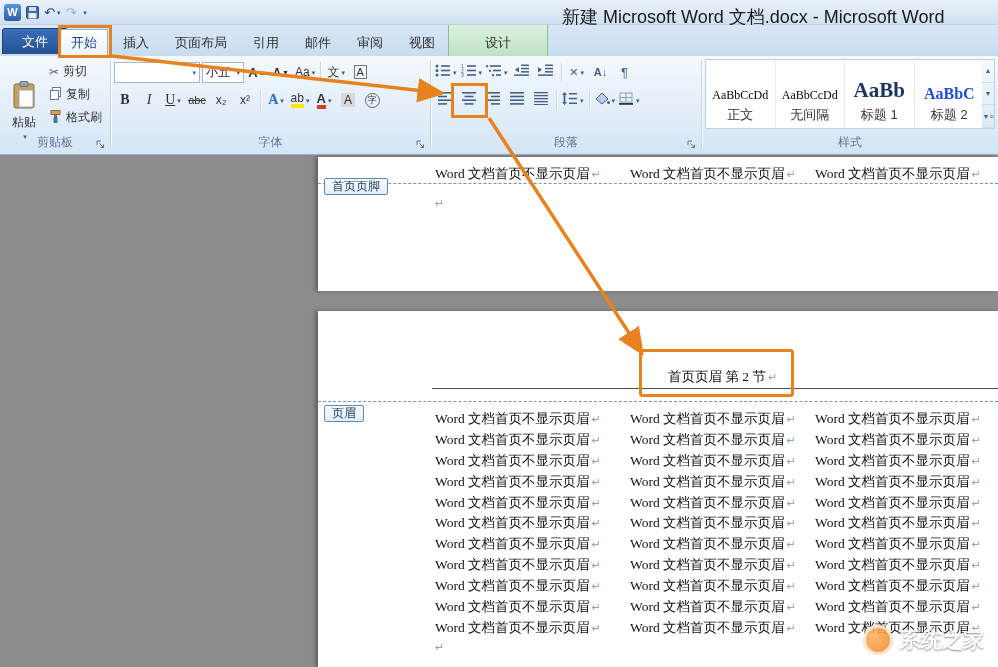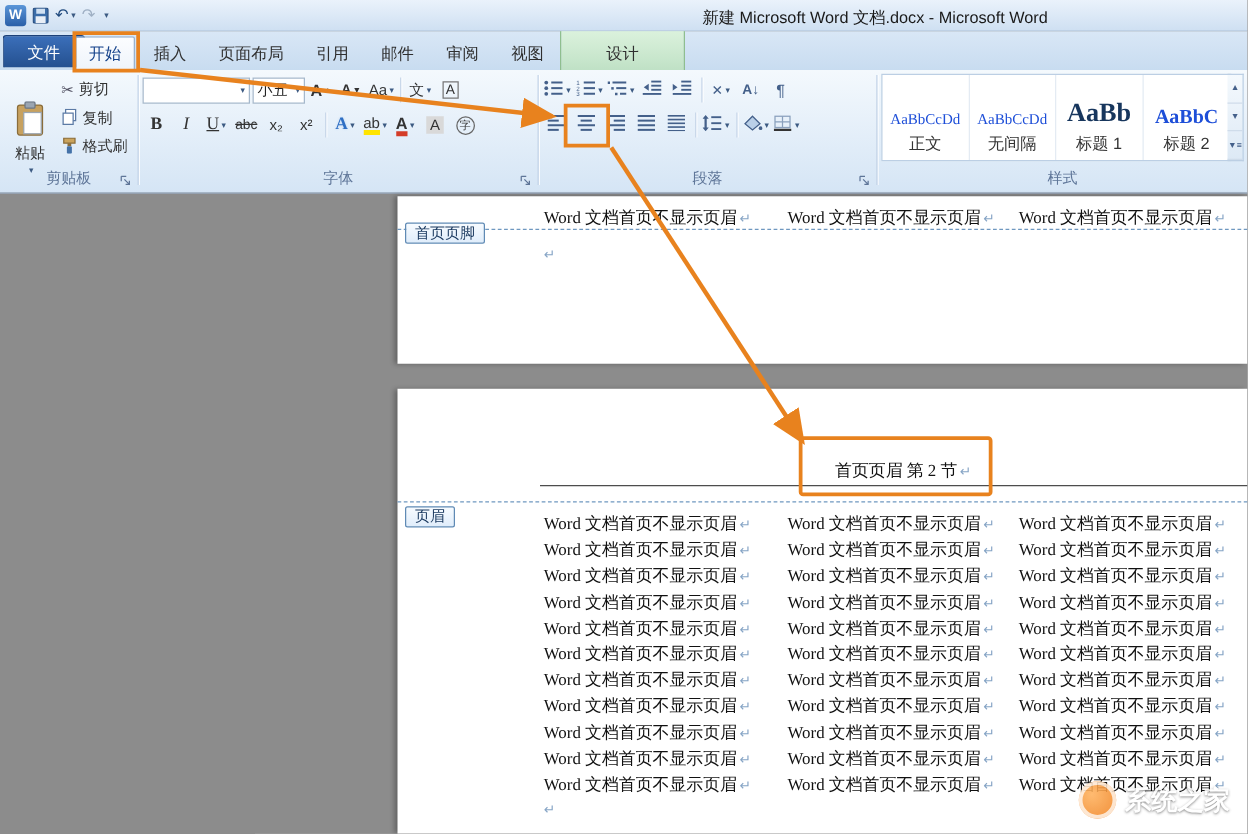--- a/index.html
+++ b/index.html
@@ -12,21 +12,21 @@
     background:linear-gradient(#eaf2fb,#cfe0f2);border-bottom:1px solid #bed0e4;}
   .qat{position:absolute;left:4px;top:2px;display:flex;align-items:center;gap:5px;height:20px;}
   .winlogo{width:17px;height:17px;background:linear-gradient(#5a95d8,#2a5fa8);color:#fff;font-weight:bold;
     font-size:11px;display:flex;align-items:center;justify-content:center;border-radius:3px;}
   .qbtn{display:flex;align-items:center;font-size:13px;color:#1f497d;cursor:default;}
   .qbtn.dis{color:#9fb0c4;}
   .dd{font-size:7px;color:#3c5a82;margin-left:2px;line-height:1;}
   .ctx-header{position:absolute;left:448px;top:0;width:100px;height:25px;
     background:linear-gradient(#8fd28f,#47a447 55%,#379137);color:#fff;font-size:12px;
     display:flex;align-items:center;justify-content:center;border:1px solid #2f822f;border-top:none;white-space:nowrap;margin-top:25px;}
-  .title-text{position:absolute;left:562px;top:5px;font-size:13px;color:#1a1a1a;white-space:nowrap;}
+  .title-text{position:absolute;left:562px;top:5px;font-size:18px;color:#1a1a1a;white-space:nowrap;}
 
   
   .tabrow{position:absolute;left:0;top:25px;width:100%;height:31px;
     background:linear-gradient(#d9e7f6,#c8dcf0);}
   .ctx-zone{position:absolute;left:448px;top:0;width:100px;height:31px;
     background:linear-gradient(rgba(219,242,219,.95),rgba(190,226,190,.85));
     border-left:1px solid #8fbe8f;border-right:1px solid #8fbe8f;}
   .tab{position:absolute;top:4px;height:27px;display:flex;align-items:center;justify-content:center;
     font-size:13px;color:#2f2f2f;white-space:nowrap;}
   .tab.file{top:3px;height:26px;background:linear-gradient(#3b6fba,#24508f);color:#fff;
@@ -66,21 +66,21 @@
   .fc{font-size:13px;font-weight:bold;border-bottom:4px solid #d43c28;line-height:1;}
   .shA{background:#d9d9d9;padding:0 3px;font-size:12px;}
   .encl{width:15px;height:15px;border:1px solid #666;border-radius:50%;font-size:9px;display:flex;align-items:center;justify-content:center;}
   .bigA{font-size:13px;font-weight:bold;}
   .tinyArr{font-size:7px;margin-left:1px;}
   .boxA{border:1px solid #777;padding:0 2px;font-size:11px;}
 
   
   .stygal{position:absolute;left:3px;top:3px;width:280px;height:70px;background:#fff;border:1px solid #bccfe4;display:flex;}
   .stycard{width:70px;border-right:1px solid #e4ebf3;display:flex;flex-direction:column;align-items:center;justify-content:flex-end;padding-bottom:4px;gap:3px;}
-  .prev{display:flex;align-items:flex-end;justify-content:center;font-family:"Liberation Serif","DejaVu Serif",serif;color:#1d4ed8;white-space:nowrap;}
+  .prev{display:flex;align-items:flex-end;justify-content:center;font-family:"Liberation Serif","DejaVu Serif",serif;color:#000000;white-space:nowrap;}
   .prev.body{font-size:12px;}
   .prev.h1{font-size:21px;font-weight:bold;color:#17365d;}
   .prev.h2{font-size:16px;font-weight:bold;color:#1d4ed8;}
   .nm{font-size:13px;color:#333;white-space:nowrap;}
   .stymore{position:absolute;right:3px;top:3px;width:13px;height:70px;border:1px solid #bccfe4;border-left:none;
     display:flex;flex-direction:column;background:linear-gradient(#f4f9fd,#dde9f5);}
   .stymore span{flex:1;display:flex;align-items:center;justify-content:center;font-size:7px;color:#44608a;border-bottom:1px solid #cfdcea;}
 
   
   .docarea{position:absolute;left:0;top:155px;width:100%;height:512px;background:#8c8c8c;}

